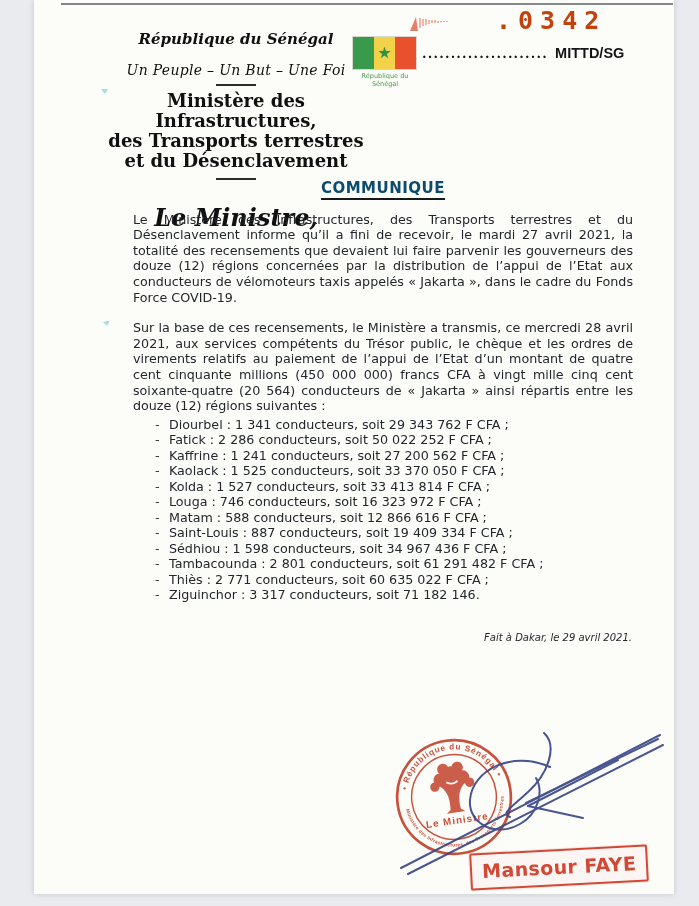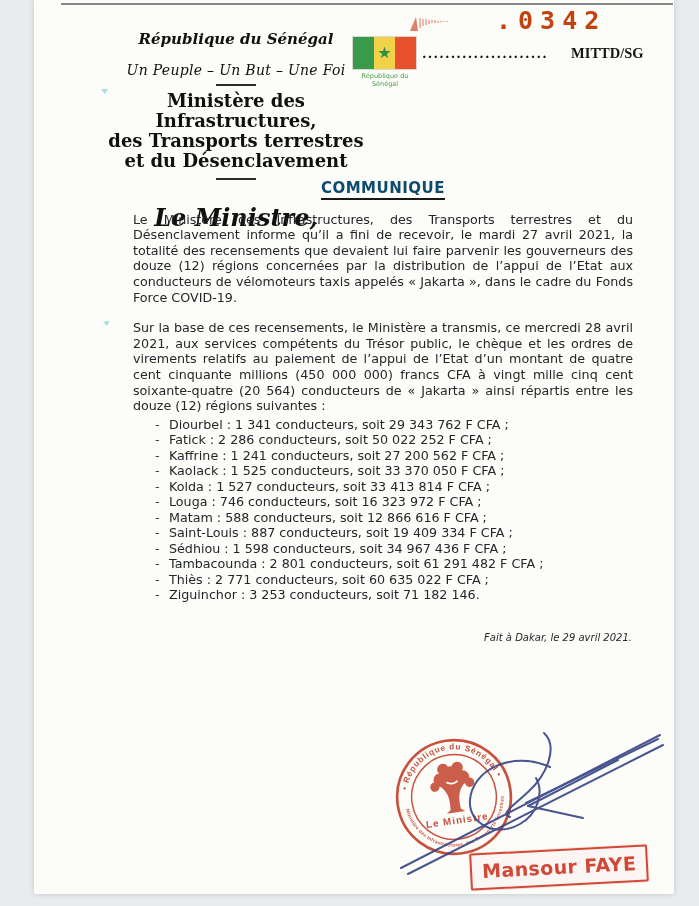--- a/index.html
+++ b/index.html
@@ -37,21 +37,21 @@
     background: #2f8f43;
     clip-path: polygon(50% 0%, 61% 35%, 98% 35%, 68% 57%, 79% 91%, 50% 70%, 21% 91%, 32% 57%, 2% 35%, 39% 35%); }
   .flag-caption { font-size: 6.5px; color: #4b9a4b; text-align: center; margin-top: 2px; width: 66px; }
 
   
   .refnum { position: absolute; left: 462px; top: 6px; font-family: "DejaVu Sans Mono", monospace;
     font-weight: bold; font-size: 25px; letter-spacing: 7px; color: #c2410c; }
   .scribble { position: absolute; left: 374px; top: 14px; }
   .refline { position: absolute; left: 388px; top: 43px; white-space: nowrap; color: #141414; }
   .refline .dots { font-family: "DejaVu Serif", serif; font-weight: bold; font-size: 13px; letter-spacing: 1.2px; }
-  .refline .code { font-family: Liberation Serif, serif; font-weight: bold; font-size: 14.5px; margin-left: 18px; }
+  .refline .code { font-family: Liberation Sans, sans-serif; font-weight: bold; font-size: 14.5px; margin-left: 2px; }
 
   
   .bodycol { position: absolute; left: 99px; top: 181px; width: 500px; color: #23272b;
     font-size: 12.7px; line-height: 15.6px; text-align: justify; }
   .title { text-align: center; margin-bottom: 12px; }
   .title span { display: inline-block; font-weight: bold; font-size: 15px; letter-spacing: .5px;
     color: #0c4a6e; border-bottom: 2.2px solid #16191c; padding-bottom: 1px; }
   .bodycol p.para2 { margin-top: 15px; }
   .regions { list-style: none; margin-top: 3px; }
   .regions li { display: flex; line-height: 15.5px; }
@@ -174,21 +174,21 @@
         <li>
             <span class="dash">-</span>
             <span class="rtext">Tambacounda : 2 801 conducteurs, soit 61 291 482 F CFA ;</span>
           </li>
         <li>
             <span class="dash">-</span>
             <span class="rtext">Thiès : 2 771 conducteurs, soit 60 635 022 F CFA ;</span>
           </li>
         <li>
             <span class="dash">-</span>
-            <span class="rtext">Ziguinchor : 3 253 conducteurs, soit 71 182 146.</span>
+            <span class="rtext">Ziguinchor : 3 317 conducteurs, soit 71 182 146.</span>
           </li>
       </ul>
       <div class="dateline">Fait à Dakar, le 29 avril 2021.</div>
     </div>
 
     <svg class="seal" viewBox="0 0 120 120">
       <g fill="none" stroke="#c4452f">
         <circle cx="60" cy="60" r="55" stroke-width="2.6"></circle>
         <circle cx="60" cy="60" r="41" stroke-width="1.4"></circle>
       </g>

